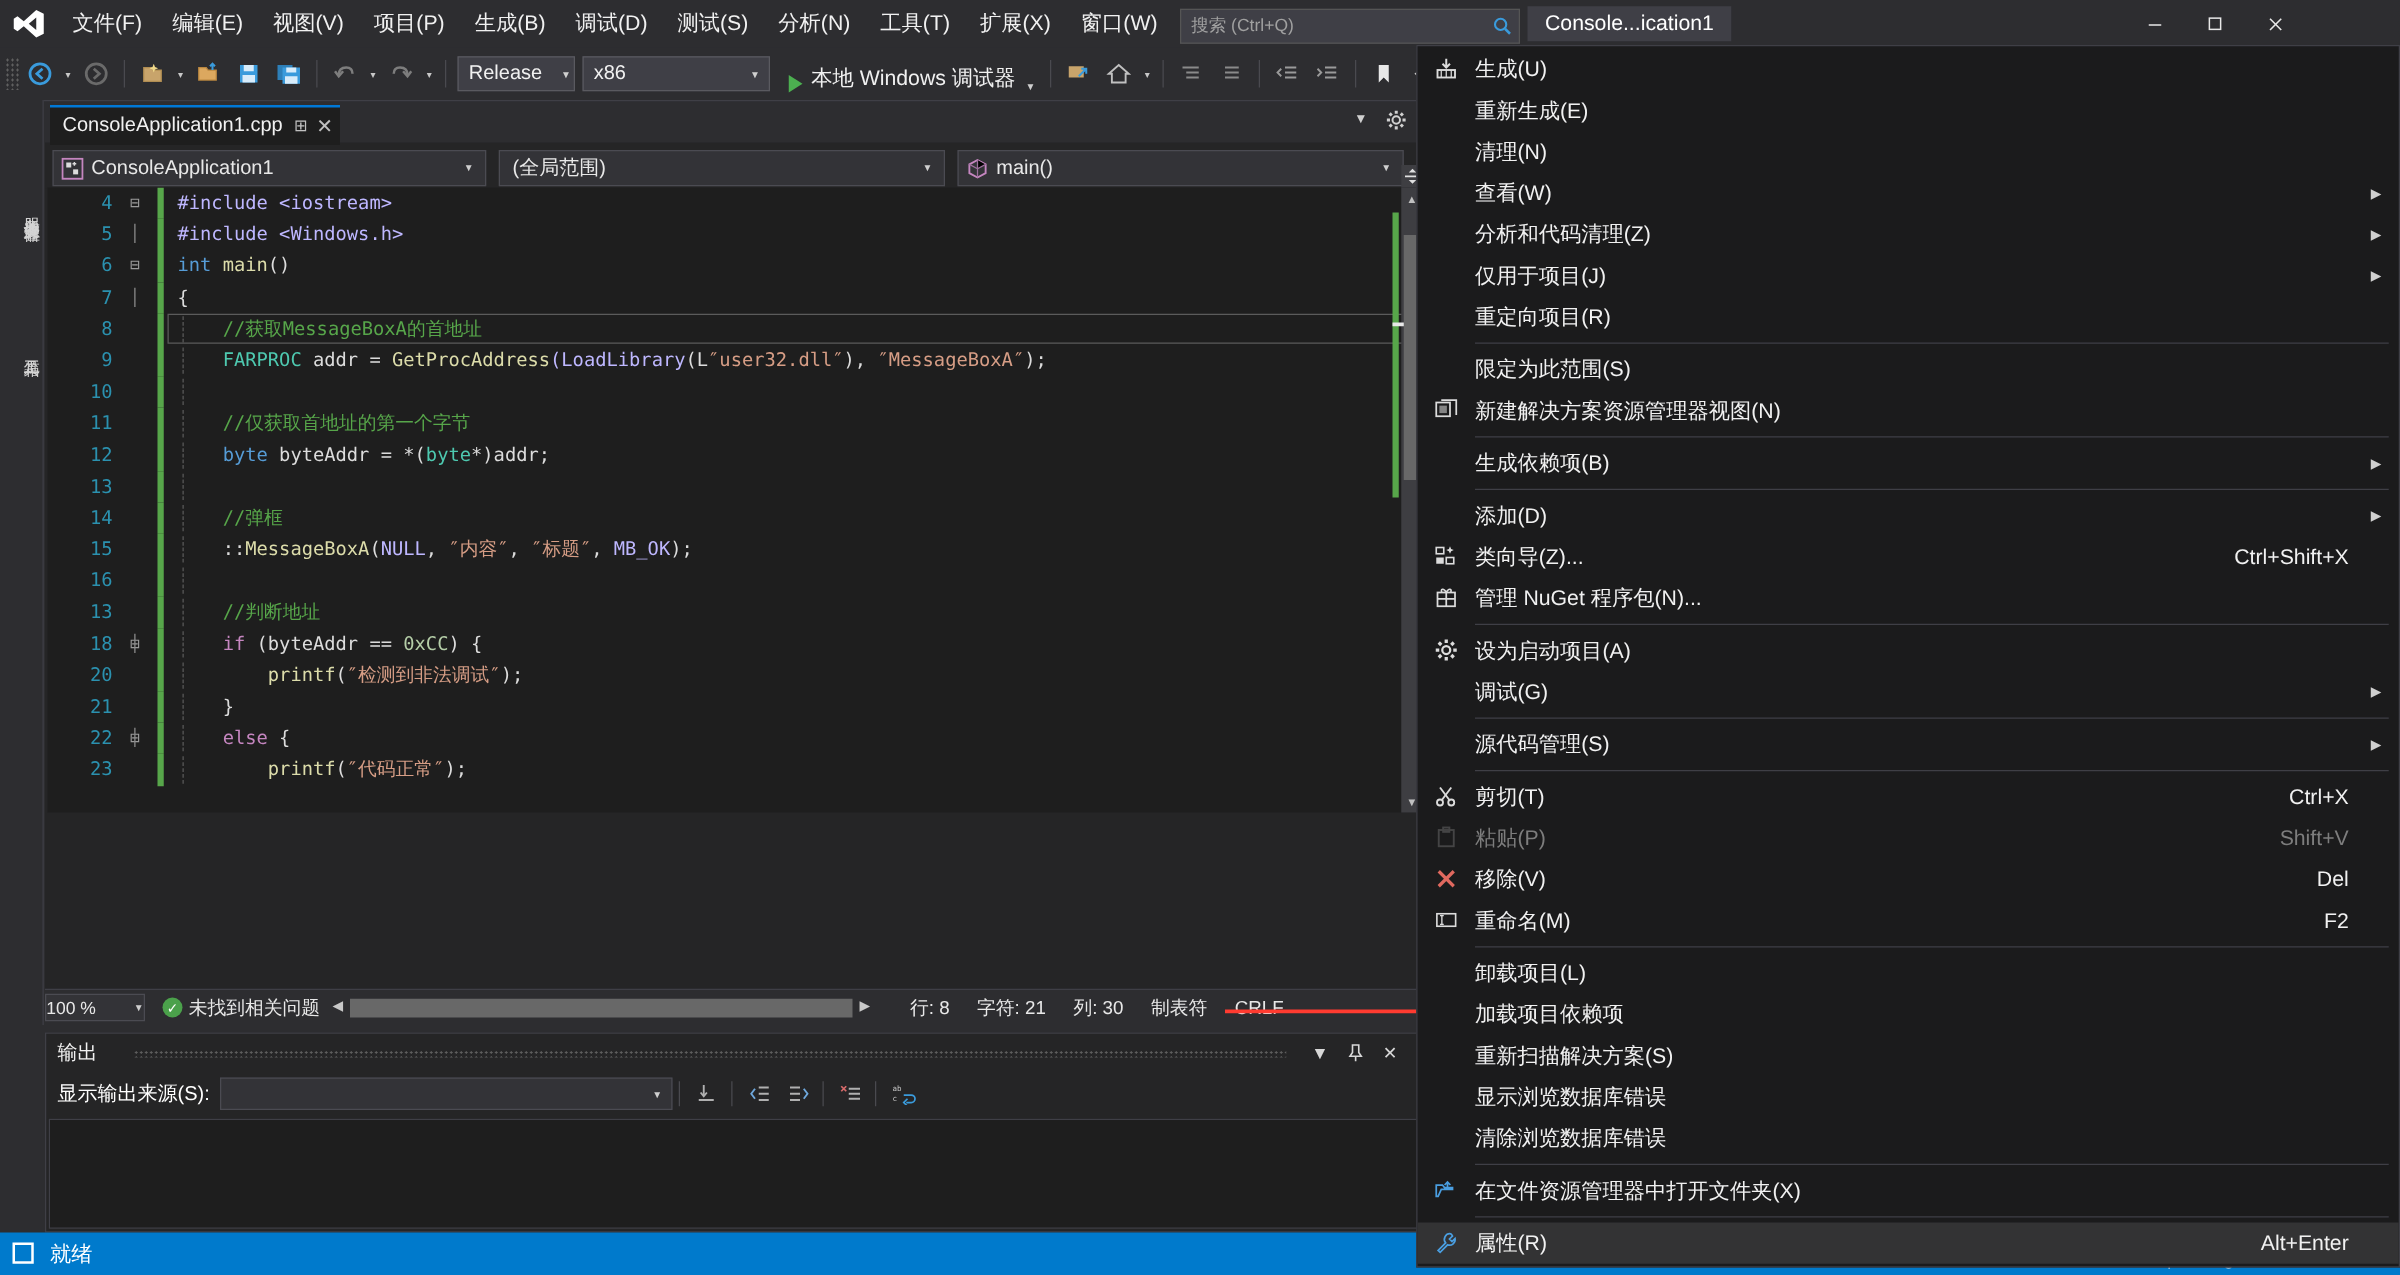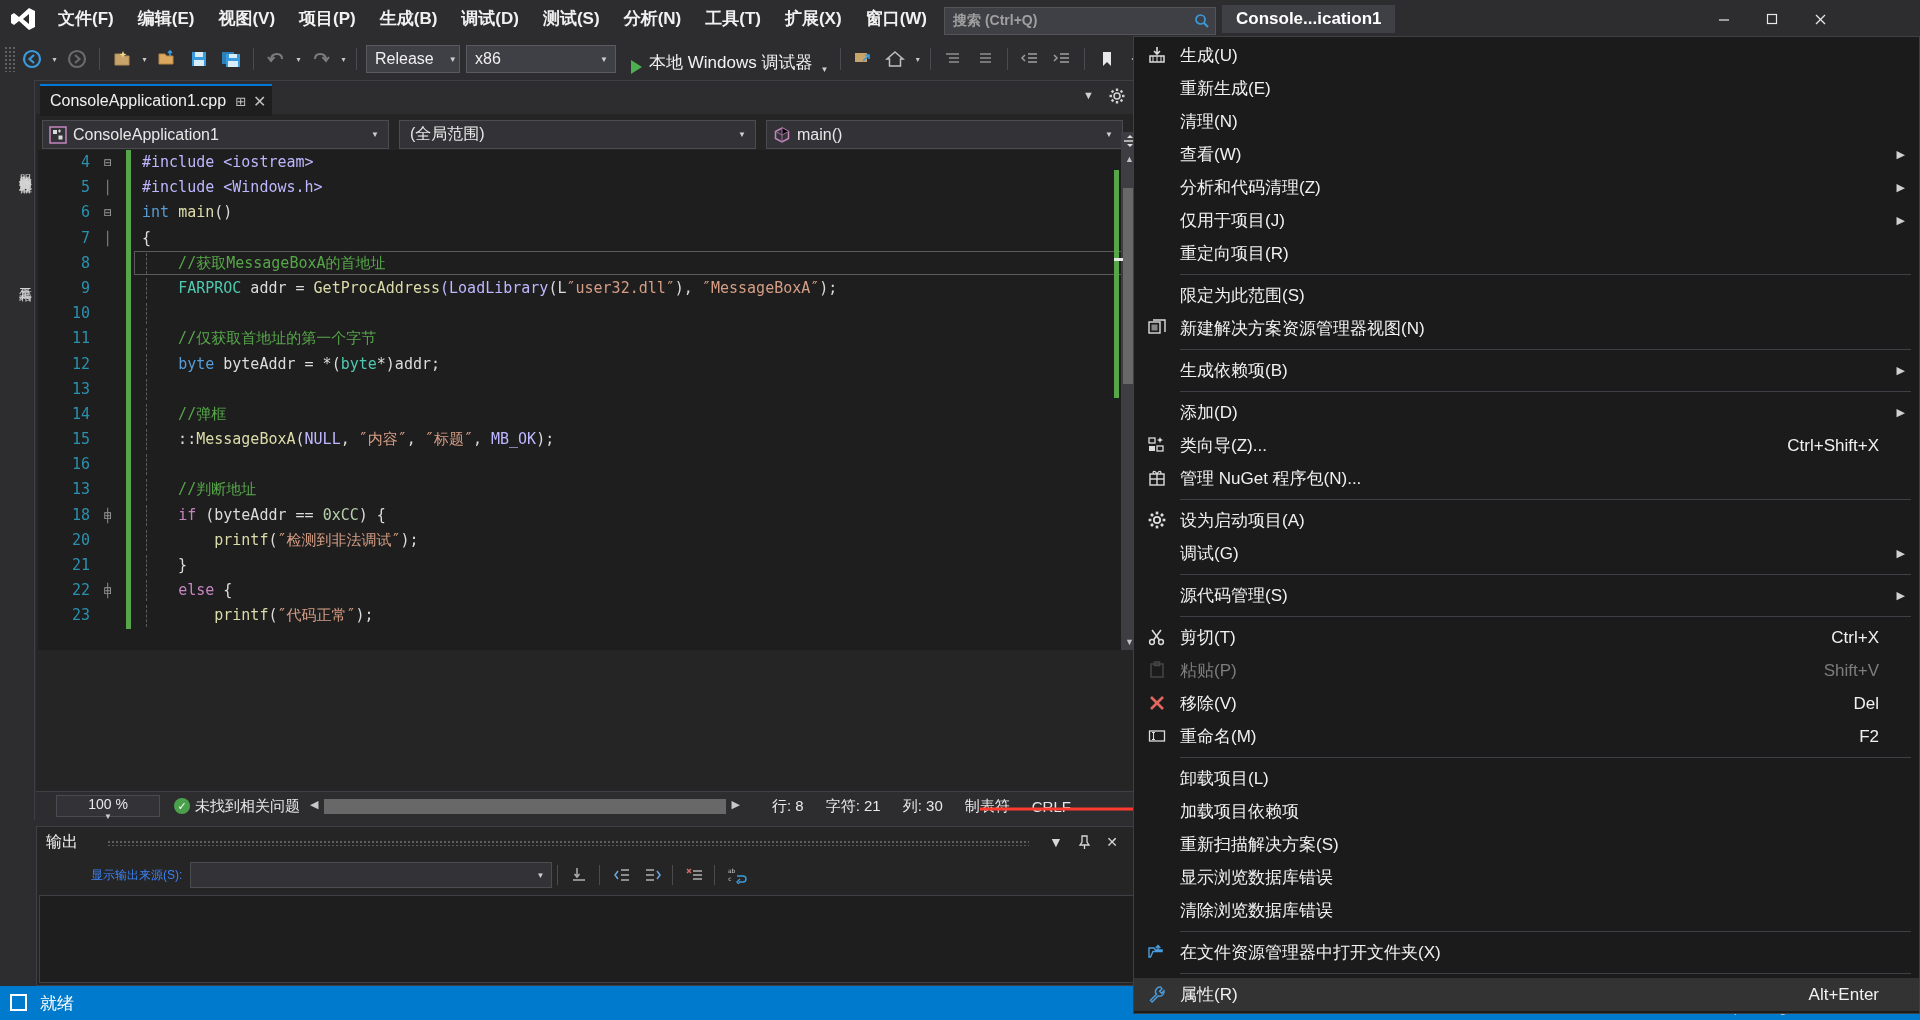--- a/index.html
+++ b/index.html
@@ -6,21 +6,21 @@
   body{
     width:1920px;height:1020px;overflow:hidden;
     background:#1e1e1e;
     font-family:"Liberation Sans","DejaVu Sans",sans-serif;
     color:#f1f1f1;
     -webkit-font-smoothing:antialiased;
   }
   .app{position:relative;width:1920px;height:1020px;background:#2d2d30;}
 
   
-  .titlebar{position:absolute;left:0;top:0;width:1844px;height:38px;background:#2d2d30;display:flex;align-items:flex-end;font-weight:bold;}
+  .titlebar{position:absolute;left:0;top:0;width:1844px;height:38px;background:#2d2d30;display:flex;align-items:flex-end;}
   .vslogo{width:46px;height:38px;display:flex;align-items:center;justify-content:center;}
   .vslogo svg{display:block;}
   .menubar{display:flex;align-items:center;height:38px;}
   .menubar .mi{padding:0 12px;height:38px;line-height:38px;font-size:17px;color:#f1f1f1;white-space:nowrap;cursor:default;}
   .searchbox{position:absolute;left:944px;top:7px;width:270px;height:26px;background:#3f3f46;border:1px solid #555;display:flex;align-items:center;}
   .searchbox .txt{flex:1;padding-left:8px;font-size:14px;color:#a0a0a0;}
   .searchbox .sicon{width:26px;height:24px;display:flex;align-items:center;justify-content:center;}
   .wintitle{position:absolute;left:1222px;top:5px;height:28px;line-height:28px;background:#3f3f46;padding:0 14px;font-size:17px;color:#fff;}
   .wbtns{position:absolute;right:0;top:0;height:38px;display:flex;}
   .wbtn{width:48px;height:38px;display:flex;align-items:center;justify-content:center;color:#e8e8e8;font-size:16px;}
@@ -86,37 +86,37 @@
   .vscroll{position:absolute;right:2px;top:66px;width:17px;height:500px;background:#3e3e42;}
   .vscroll .up,.vscroll .dn{position:absolute;left:0;width:17px;height:17px;display:flex;align-items:center;justify-content:center;color:#c0c0c0;font-size:9px;}
   .vscroll .up{top:0;} .vscroll .dn{bottom:0;}
   .vscroll .thumb{position:absolute;left:2px;top:38px;width:13px;height:196px;background:#686868;}
   .vscroll .green{position:absolute;left:-7px;top:20px;width:5px;height:228px;background:#57a64a;}
   .vscroll .mark{position:absolute;left:-7px;top:108px;width:19px;height:3px;background:#e8e8e8;}
   .splitter{position:absolute;right:2px;top:48px;width:17px;height:18px;background:#3e3e42;display:flex;align-items:center;justify-content:center;color:#dcdcdc;font-size:12px;}
 
   
   .estatus{position:absolute;left:0;bottom:0;width:1104px;height:28px;background:#2d2d30;display:flex;align-items:center;font-size:15px;color:#e8e8e8;border-top:1px solid #3f3f46;}
-  .zoombox{width:78px;height:20px;margin-left:20px;background:#333337;border:1px solid #4b4b52;display:flex;align-items:center;justify-content:space-between;padding:0 12px;font-size:14px;flex-direction:column;}
+  .zoombox{width:78px;height:20px;margin-left:0;background:#333337;border:1px solid #4b4b52;display:flex;align-items:center;justify-content:space-between;padding:0 0;font-size:14px;}
   .okicon{width:16px;height:16px;border-radius:50%;background:#4ba14b;color:#fff;font-size:11px;display:flex;align-items:center;justify-content:center;margin:0 5px 0 14px;}
   .hsb{position:relative;width:430px;height:17px;margin:0 10px;}
   .hsb .tr{position:absolute;left:14px;right:14px;top:1px;height:15px;background:#686868;}
   .hsb .la{position:absolute;left:0;top:0;color:#c8c8c8;font-size:11px;}
   .hsb .ra{position:absolute;right:0;top:0;color:#c8c8c8;font-size:11px;}
   .sitem{margin-left:22px;white-space:nowrap;}
 
   
   .outpanel{position:absolute;left:36px;top:826px;width:1104px;height:160px;background:#252526;border:1px solid #3f3f46;box-sizing:border-box;}
   .outhdr{position:relative;height:30px;display:flex;align-items:center;}
   .outhdr .t{font-size:16px;color:#f1f1f1;margin-left:9px;}
   .outhdr .dots{position:absolute;left:70px;right:110px;top:13px;height:6px;
     background-image:radial-gradient(#5d5d5d 1px,transparent 1px);background-size:4px 4px;}
   .outhdr .b{position:absolute;top:4px;width:22px;height:22px;display:flex;align-items:center;justify-content:center;color:#d8d8d8;font-size:14px;}
   .outbar{position:relative;height:36px;display:flex;align-items:center;padding-left:9px;}
-  .outbar .lab{font-size:12px;color:#3b82f6;white-space:nowrap;margin-left:45px;}
+  .outbar .lab{font-size:16px;color:#ffffff;white-space:nowrap;}
   .outcombo{width:360px;height:24px;margin-left:8px;background:#333337;border:1px solid #4b4b52;display:flex;align-items:center;justify-content:flex-end;}
   .outcombo .ar{padding:0 7px;font-size:8px;color:#cfcfcf;}
   .obtn{width:28px;height:26px;display:flex;align-items:center;justify-content:center;margin-left:3px;}
   .obsep{width:1px;height:20px;background:#4a4a4f;margin:0 5px;}
   .outbody{position:absolute;left:2px;right:2px;top:68px;bottom:2px;background:#1e1e1e;border:1px solid #3f3f46;}
 
   
   .statusbar{position:absolute;left:0;bottom:0;width:1920px;height:34px;background:#007acc;display:flex;align-items:center;}
   .statusbar .ready{color:#fff;font-size:17px;margin-left:40px;}
   .sqicon{position:absolute;left:10px;top:8px;width:17px;height:17px;border:2px solid #fff;box-sizing:border-box;}

